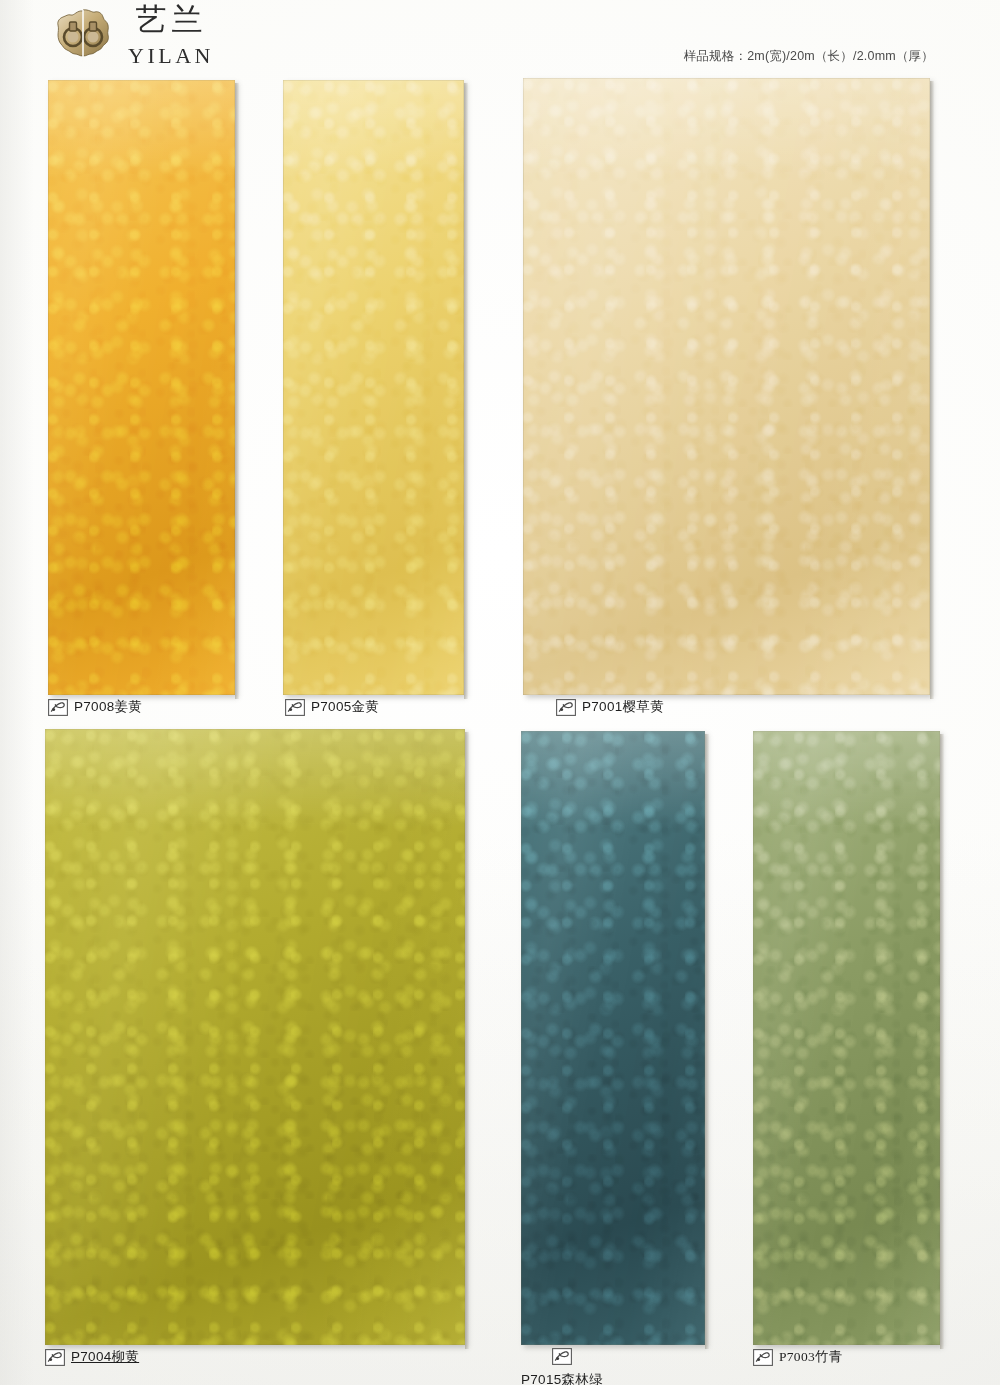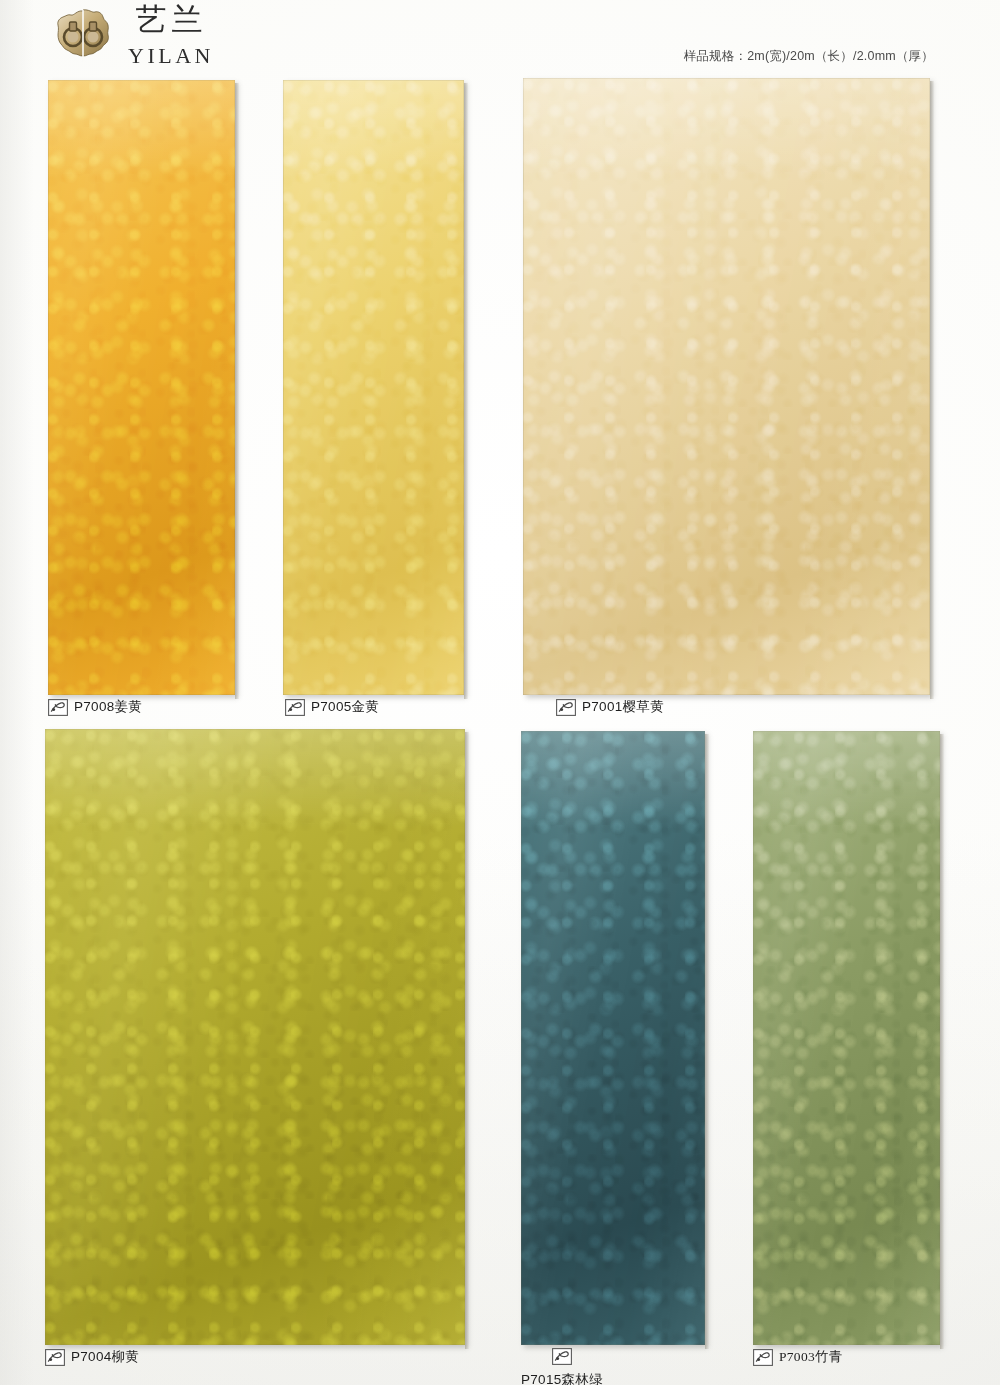--- a/index.html
+++ b/index.html
@@ -250,21 +250,21 @@
     </div>
     <div class="caption" style="left: 523px; top: 698px; margin-left: 33px;">
       <svg class="cap-icon" viewBox="0 0 20 17">
         <rect x="0.6" y="0.6" width="18.8" height="15.8" fill="#ffffff" stroke="#5b5b5b" stroke-width="1.1"></rect>
         <path d="M3.2 12.6c2.6-4.4 6.2-7.6 10.6-8.9" fill="none" stroke="#4a4a4a" stroke-width="1.2"></path>
         <path d="M13.8 3.7c1.6 0.4 2.6 1.5 2.4 2.7-0.3 1.7-2.6 2.6-5.2 2.1-2.3-0.5-3.9-2-3.6-3.4" fill="none" stroke="#4a4a4a" stroke-width="1.2"></path>
         <circle cx="5.6" cy="10.6" r="1.5" fill="#3c3c3c"></circle>
       </svg>
       <span class="cap-text">P7001樱草黄</span>
     </div>
-    <div class="caption" style="left: 45px; top: 1348px;">
+    <div class="caption" style="left: 45px; top: 1348px; text-decoration: underline;">
       <svg class="cap-icon" viewBox="0 0 20 17">
         <rect x="0.6" y="0.6" width="18.8" height="15.8" fill="#ffffff" stroke="#5b5b5b" stroke-width="1.1"></rect>
         <path d="M3.2 12.6c2.6-4.4 6.2-7.6 10.6-8.9" fill="none" stroke="#4a4a4a" stroke-width="1.2"></path>
         <path d="M13.8 3.7c1.6 0.4 2.6 1.5 2.4 2.7-0.3 1.7-2.6 2.6-5.2 2.1-2.3-0.5-3.9-2-3.6-3.4" fill="none" stroke="#4a4a4a" stroke-width="1.2"></path>
         <circle cx="5.6" cy="10.6" r="1.5" fill="#3c3c3c"></circle>
       </svg>
       <span class="cap-text">P7004柳黄</span>
     </div>
     <div class="caption" style="left: 521px; top: 1348px; flex-direction: column;">
       <svg class="cap-icon" viewBox="0 0 20 17">

